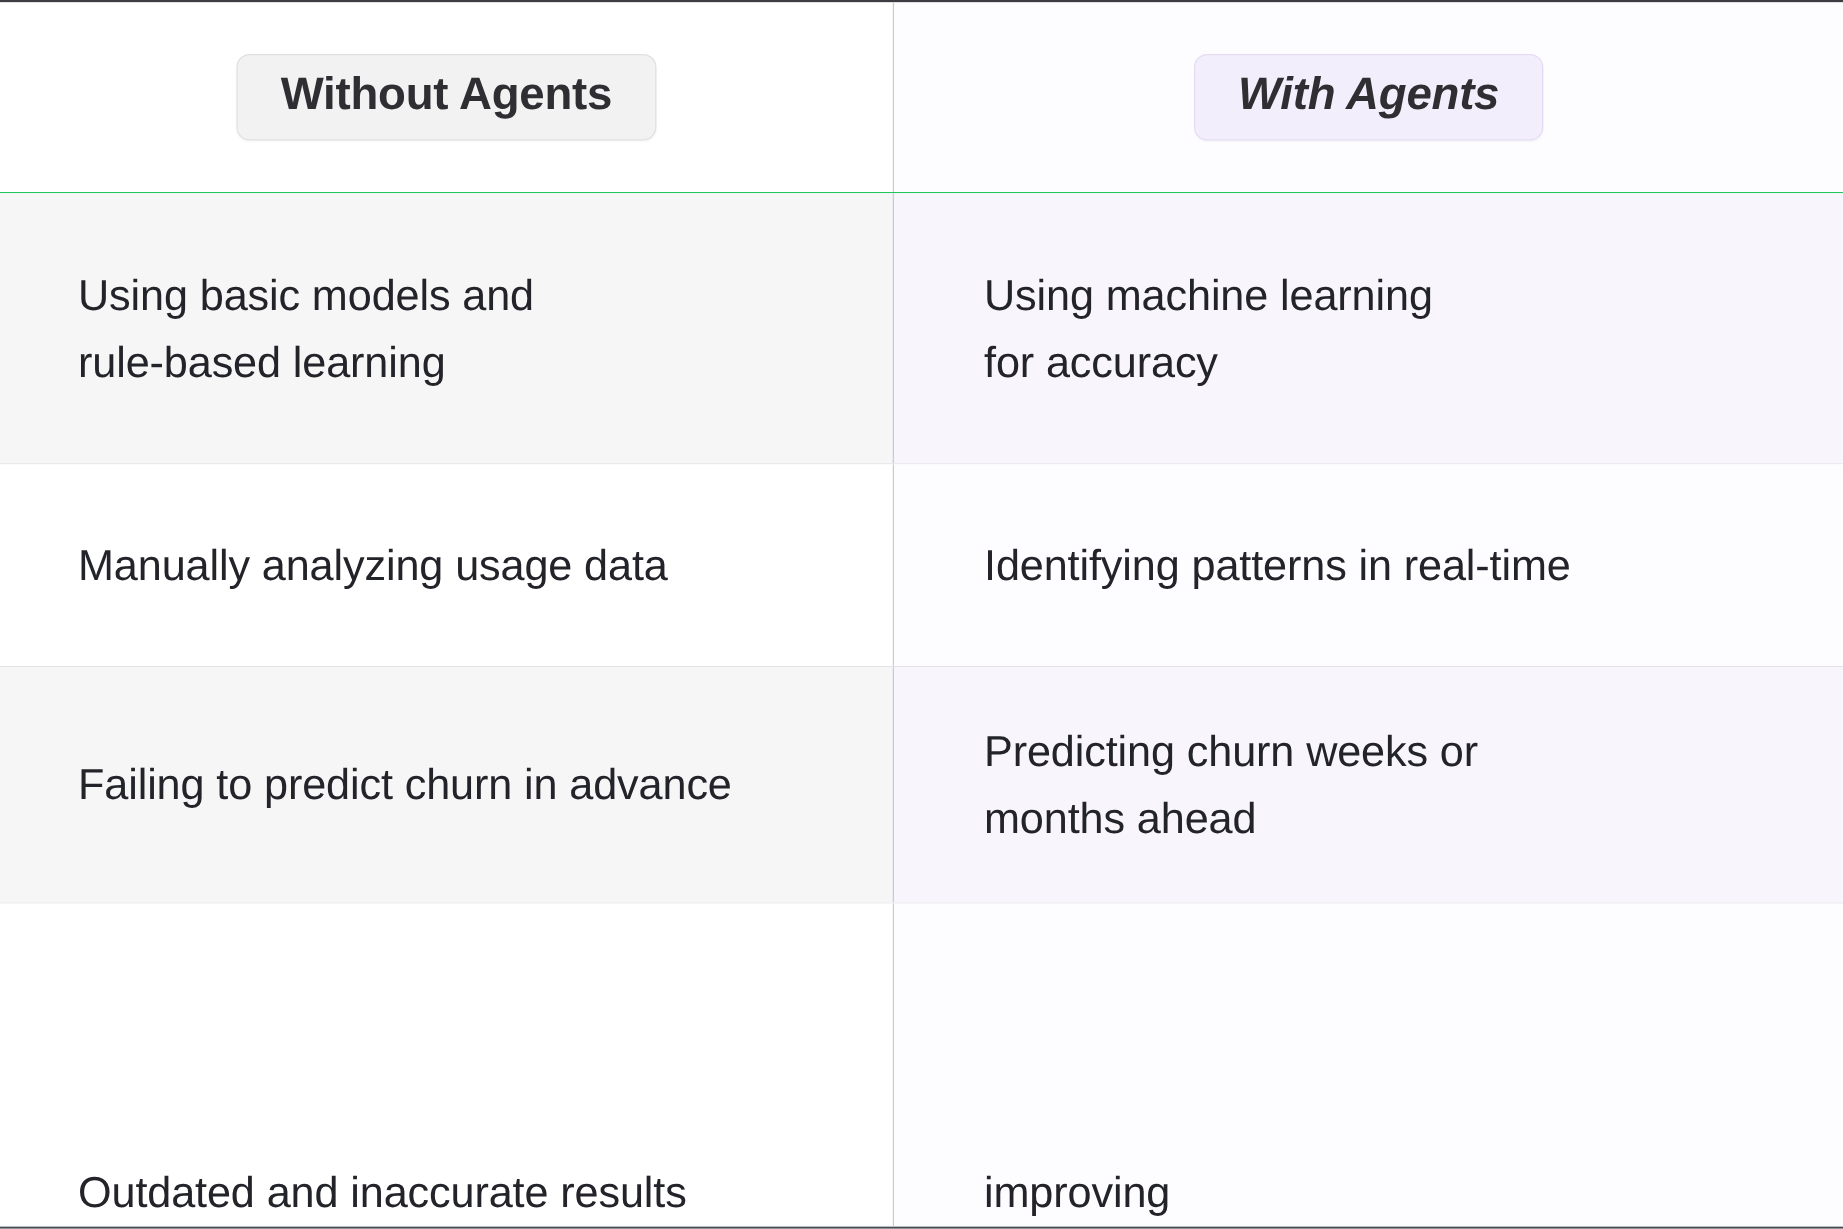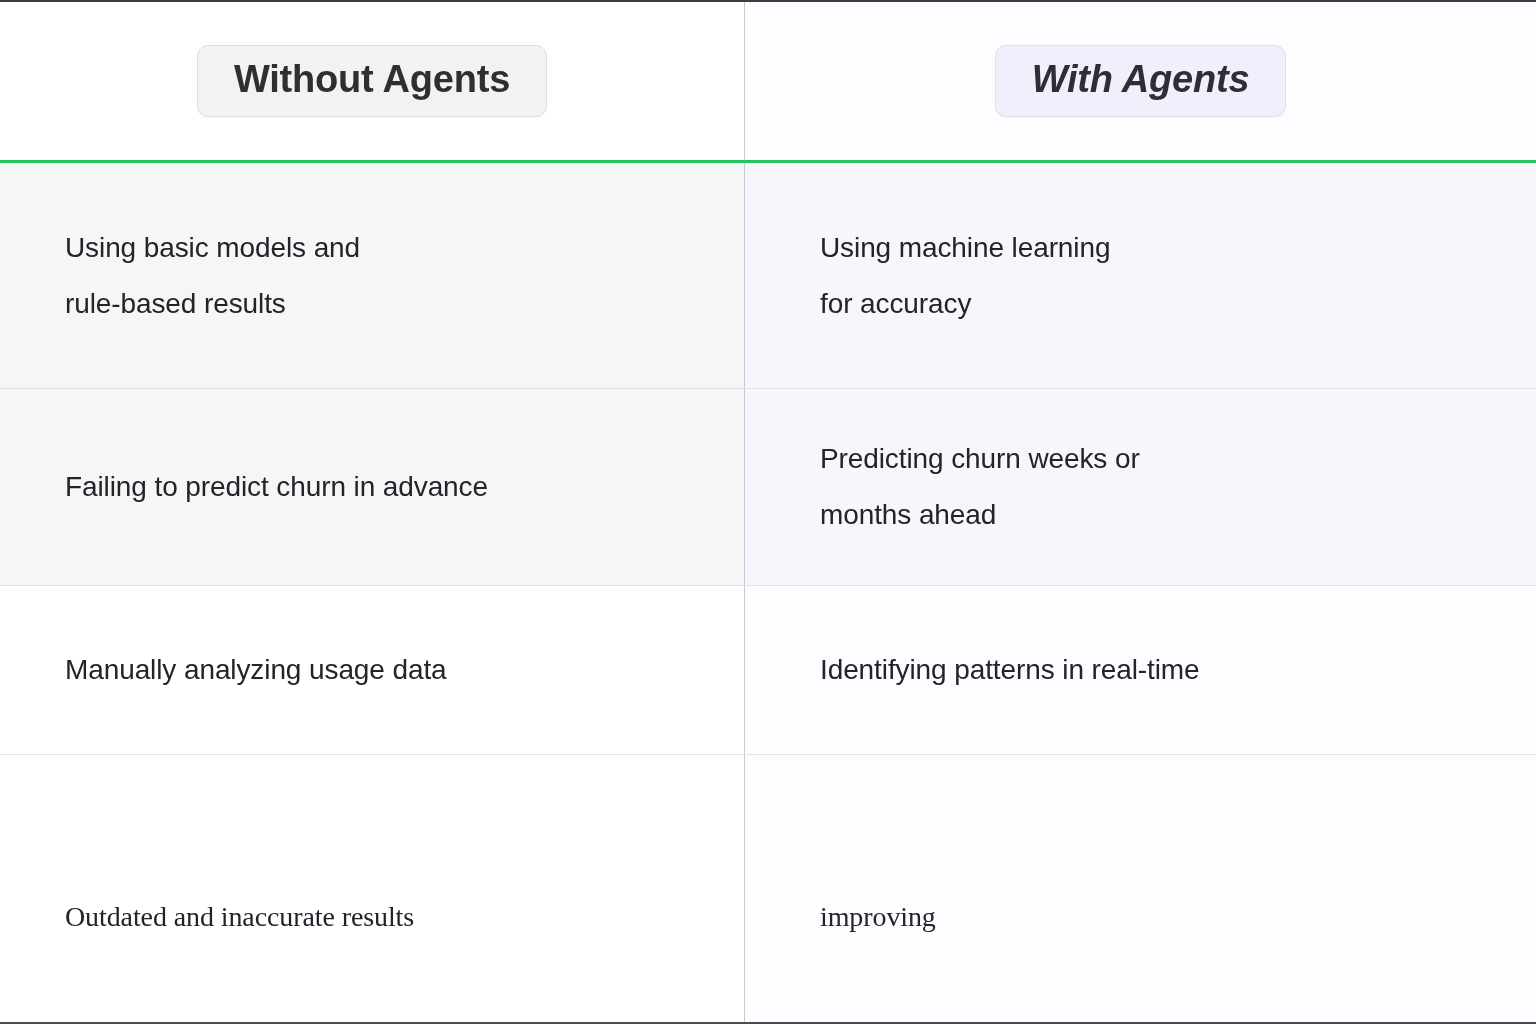--- a/index.html
+++ b/index.html
@@ -23,21 +23,21 @@
     border-bottom: 2px solid #4a4a52;
     display: flex;
     flex-direction: column;
   }
 
   
   .table-header {
     display: flex;
     height: 158px;
     flex: 0 0 158px;
-    border-bottom: 3px solid #22c55e;
+    border-bottom: 1px solid #22c55e;
   }
   .header-cell {
     display: flex;
     align-items: center;
     justify-content: center;
     box-sizing: border-box;
   }
   .header-cell.left {
     width: 745px;
     flex: 0 0 745px;
@@ -87,21 +87,21 @@
     flex: 1 1 auto;
   }
   .table-row.r1 { height: 225px; flex: 0 0 225px; }
   .table-row.r2 { height: 168px; flex: 0 0 168px; }
   .table-row.r3 { height: 196px; flex: 0 0 196px; }
 
   .cell {
     box-sizing: border-box;
     display: flex;
     align-items: center;
-    font-size: 28px;
+    font-size: 36px;
     line-height: 56px;
     color: #23232a;
     letter-spacing: -0.1px;
   }
   .cell.left {
     width: 745px;
     flex: 0 0 745px;
     padding: 0 30px 0 65px;
     border-right: 1px solid #c9c9cf;
   }
@@ -111,21 +111,21 @@
     align-items: center;
   }
 
   
   .cell.left.tint  { background: #f6f6f7; }
   .cell.left.plain { background: #ffffff; }
   .cell.right.tint  { background: #f8f5fd; }
   .cell.right.plain { background: #fdfcff; }
 
   
-  .table-row.r4 .cell { align-items: center; padding-top: 56px; font-family: Liberation Serif, serif; }
+  .table-row.r4 .cell { align-items: flex-end; padding-top: 56px; }
 
   .cell-text { display: block; }
 </style>
 </head>
 <body>
 
 <div class="comparison-table">
 
   <div class="table-header">
     <div class="header-cell left">
@@ -135,54 +135,54 @@
       <span class="pill accent">With Agents</span>
     </div>
   </div>
 
   <div class="table-body">
 
     <div class="table-row r1">
       <div class="cell left tint">
         <span>
           <span class="cell-text">Using basic models and</span>
-          <span class="cell-text">rule-based results</span>
+          <span class="cell-text">rule-based learning</span>
         </span>
       </div>
       <div class="cell right tint">
         <span>
           <span class="cell-text">Using machine learning</span>
           <span class="cell-text">for accuracy</span>
+        </span>
+      </div>
+    </div>
+
+    <div class="table-row r2">
+      <div class="cell left plain">
+        <span>
+          <span class="cell-text">Manually analyzing usage data</span>
+        </span>
+      </div>
+      <div class="cell right plain">
+        <span>
+          <span class="cell-text">Identifying patterns in real-time</span>
         </span>
       </div>
     </div>
 
     <div class="table-row r3">
       <div class="cell left tint">
         <span>
           <span class="cell-text">Failing to predict churn in advance</span>
         </span>
       </div>
       <div class="cell right tint">
         <span>
           <span class="cell-text">Predicting churn weeks or</span>
           <span class="cell-text">months ahead</span>
-        </span>
-      </div>
-    </div>
-
-    <div class="table-row r2">
-      <div class="cell left plain">
-        <span>
-          <span class="cell-text">Manually analyzing usage data</span>
-        </span>
-      </div>
-      <div class="cell right plain">
-        <span>
-          <span class="cell-text">Identifying patterns in real-time</span>
         </span>
       </div>
     </div>
 
     <div class="table-row r4">
       <div class="cell left plain">
         <span>
           <span class="cell-text">Outdated and inaccurate results</span>
         </span>
       </div>

